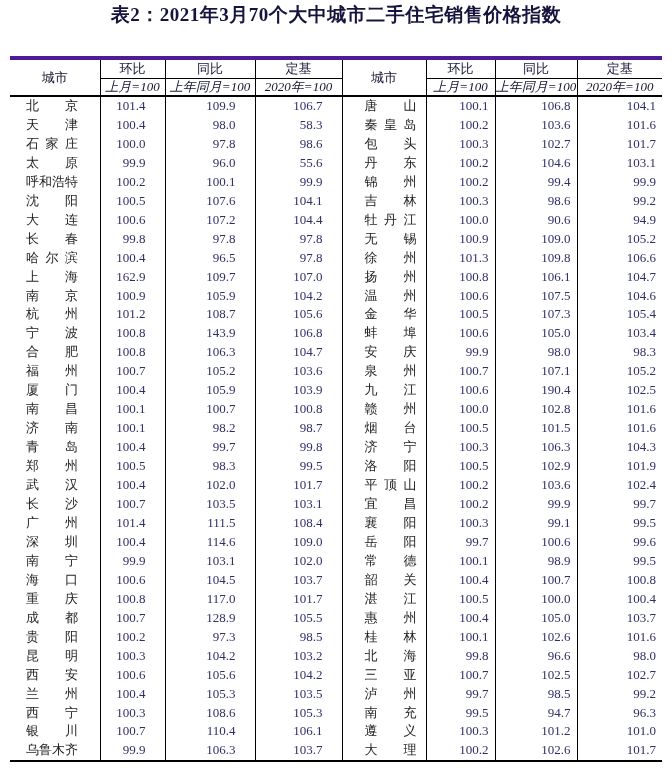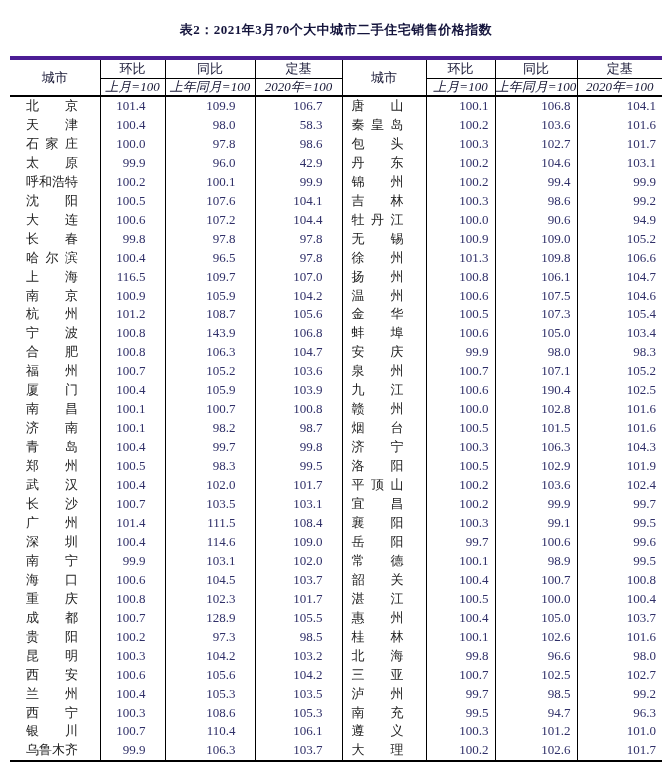--- a/index.html
+++ b/index.html
@@ -1,22 +1,22 @@
 <!DOCTYPE html>
 <html><head>
 <meta charset="utf-8">
 <style>
   html,body{margin:0;padding:0;}
   body{
     width:672px;height:772px;position:relative;background:#ffffff;
     font-family:"Liberation Serif","DejaVu Serif",serif;
   }
   .title{
-    position:absolute;top:21px;left:0;width:672px;
-    text-align:center;font-weight:bold;font-size:13px;color:#14143c;
+    position:absolute;top:2px;left:0;width:672px;
+    text-align:center;font-weight:bold;font-size:19px;color:#14143c;
     letter-spacing:0.5px;white-space:nowrap;
   }
   table.idx{
     position:absolute;left:10px;top:56px;width:652px;
     border-collapse:collapse;table-layout:fixed;
     border-top:4px solid #4c1d95;border-bottom:2px solid #000;
   }
   th,td{padding:0;font-weight:normal;font-size:13px;overflow:hidden;white-space:nowrap;}
   thead th{
     text-align:center;color:#141432;height:17px;line-height:17px;
@@ -29,21 +29,21 @@
   thead tr.r2 th{border-left:1px solid #000;font-style:italic;}
   tbody td + td{border-left:1px solid #000;}
   
   thead tr.r1 th.grp{border-bottom:1px solid #000;}
   
   thead tr.r2 th, thead th.cityhead{border-bottom:2px solid #000;}
   tbody td{height:18.95px;line-height:18.95px;vertical-align:middle;color:#2f2f68;}
   td.num{text-align:right;padding-right:19px;}
   td.numr{text-align:right;padding-right:6px;}
   td.city{color:#1d1d1d;padding-left:16px;}
-  td.cityr{padding-left:9px;}
+  td.cityr{padding-left:22px;}
   td.city .nm{
     display:inline-block;width:52px;
     text-align:justify;text-align-last:justify;
   }
 </style>
 </head>
 <body>
 
 <div class="title">表2：2021年3月70个大中城市二手住宅销售价格指数</div>
 
@@ -106,21 +106,21 @@
         <td class="num">98.6</td>
         <td class="city cityr"><span class="nm">包头</span></td>
         <td class="numr">100.3</td>
         <td class="numr">102.7</td>
         <td class="numr">101.7</td>
       </tr>
       <tr>
         <td class="city"><span class="nm">太原</span></td>
         <td class="num">99.9</td>
         <td class="num">96.0</td>
-        <td class="num">42.9</td>
+        <td class="num">55.6</td>
         <td class="city cityr"><span class="nm">丹东</span></td>
         <td class="numr">100.2</td>
         <td class="numr">104.6</td>
         <td class="numr">103.1</td>
       </tr>
       <tr>
         <td class="city"><span class="nm">呼和浩特</span></td>
         <td class="num">100.2</td>
         <td class="num">100.1</td>
         <td class="num">99.9</td>
@@ -164,21 +164,21 @@
         <td class="num">100.4</td>
         <td class="num">96.5</td>
         <td class="num">97.8</td>
         <td class="city cityr"><span class="nm">徐州</span></td>
         <td class="numr">101.3</td>
         <td class="numr">109.8</td>
         <td class="numr">106.6</td>
       </tr>
       <tr>
         <td class="city"><span class="nm">上海</span></td>
-        <td class="num">116.5</td>
+        <td class="num">162.9</td>
         <td class="num">109.7</td>
         <td class="num">107.0</td>
         <td class="city cityr"><span class="nm">扬州</span></td>
         <td class="numr">100.8</td>
         <td class="numr">106.1</td>
         <td class="numr">104.7</td>
       </tr>
       <tr>
         <td class="city"><span class="nm">南京</span></td>
         <td class="num">100.9</td>
@@ -335,21 +335,21 @@
         <td class="num">104.5</td>
         <td class="num">103.7</td>
         <td class="city cityr"><span class="nm">韶关</span></td>
         <td class="numr">100.4</td>
         <td class="numr">100.7</td>
         <td class="numr">100.8</td>
       </tr>
       <tr>
         <td class="city"><span class="nm">重庆</span></td>
         <td class="num">100.8</td>
-        <td class="num">102.3</td>
+        <td class="num">117.0</td>
         <td class="num">101.7</td>
         <td class="city cityr"><span class="nm">湛江</span></td>
         <td class="numr">100.5</td>
         <td class="numr">100.0</td>
         <td class="numr">100.4</td>
       </tr>
       <tr>
         <td class="city"><span class="nm">成都</span></td>
         <td class="num">100.7</td>
         <td class="num">128.9</td>

